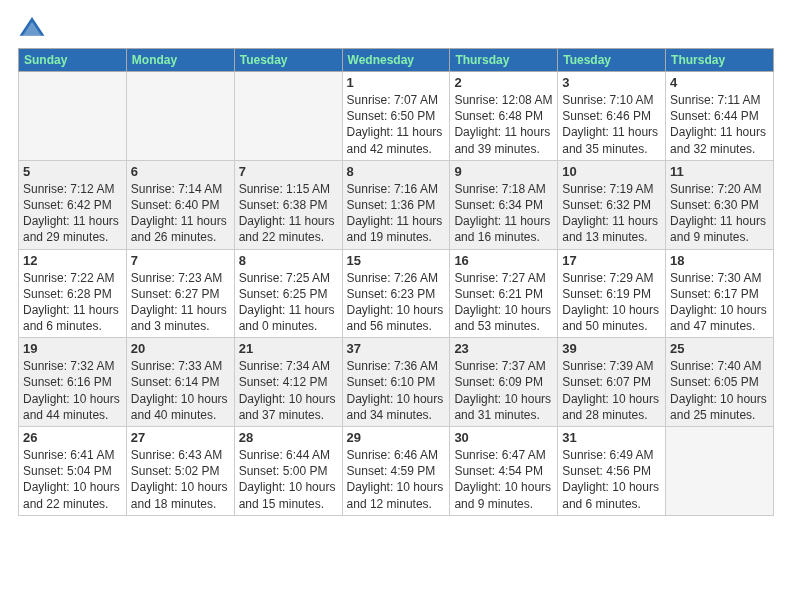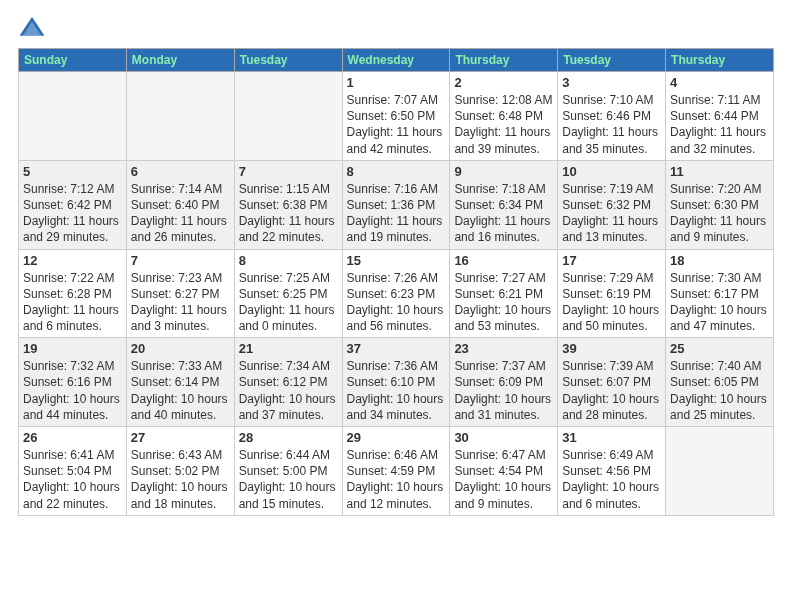--- a/index.html
+++ b/index.html
@@ -263,21 +263,21 @@
           </td>
           <td>
             <span class="day-num">20</span>
             <div class="day-info">Sunrise: 7:33 AM
 Sunset: 6:14 PM
 Daylight: 10 hours and 40 minutes.</div>
           </td>
           <td>
             <span class="day-num">21</span>
             <div class="day-info">Sunrise: 7:34 AM
-Sunset: 6:12 PM
+Sunset: 4:12 PM
 Daylight: 10 hours and 37 minutes.</div>
           </td>
           <td>
             <span class="day-num">37</span>
             <div class="day-info">Sunrise: 7:36 AM
 Sunset: 6:10 PM
 Daylight: 10 hours and 34 minutes.</div>
           </td>
           <td>
             <span class="day-num">23</span>

